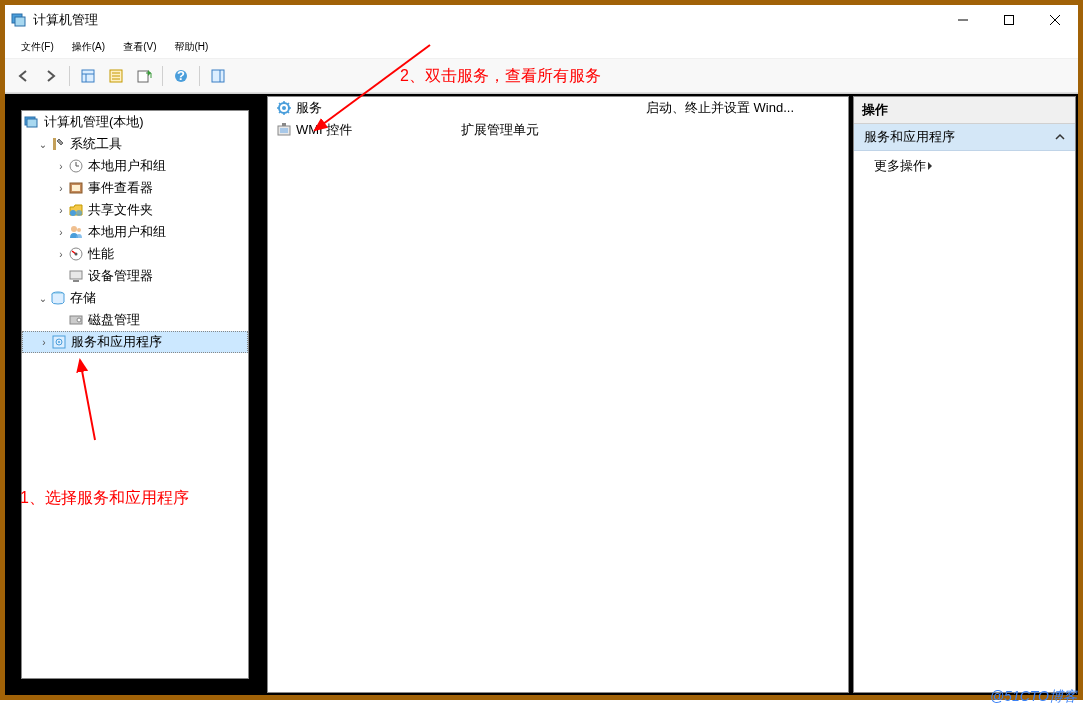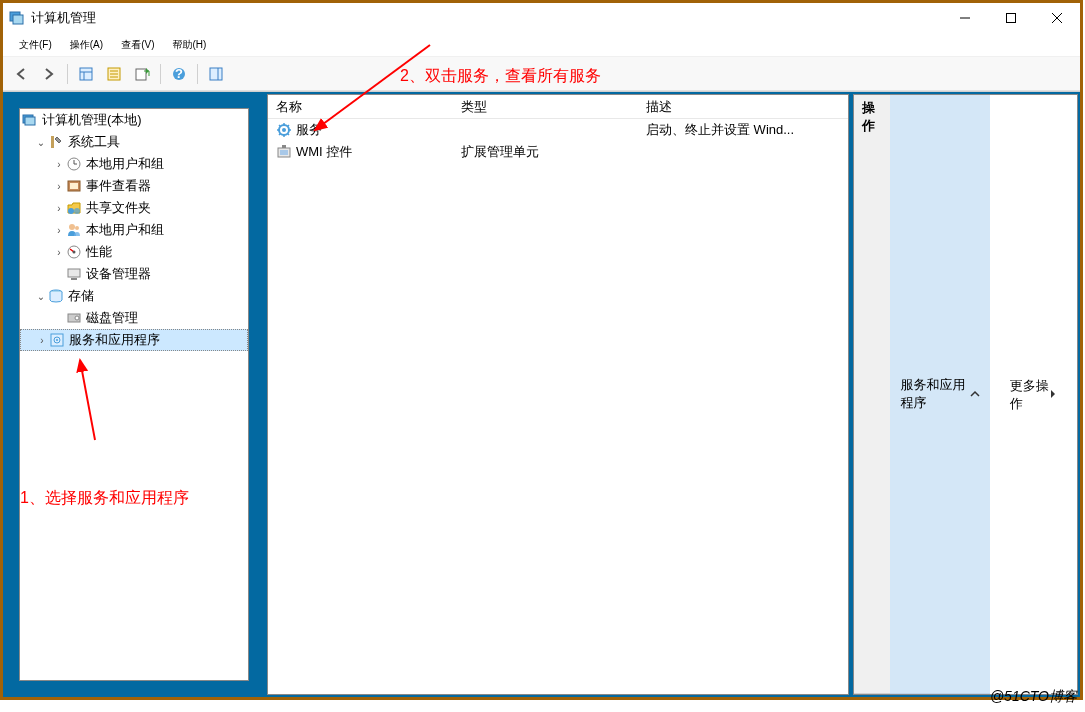--- a/index.html
+++ b/index.html
@@ -1,18 +1,18 @@
 <!DOCTYPE html>
 <html><head>
 <meta charset="utf-8">
 <style>
 * { box-sizing: border-box; margin: 0; padding: 0; font-family: "Microsoft YaHei", "Segoe UI", sans-serif; font-size: 13px; }
 body { width: 1085px; height: 712px; background: #fff; position: relative; overflow: hidden; }
 
-.window { border: 3px solid #a16207; width: 1083px; height: 700px; background: #0369a1; display: flex; flex-direction: column; }
+.window { border: 5px solid #a16207; width: 1083px; height: 700px; background: #000000; display: flex; flex-direction: column; }
 
 .titlebar { height: 30px; background: #fff; display: flex; align-items: center; padding-left: 6px; }
 .titlebar .icon { width: 16px; height: 16px; margin-right: 6px; }
 .titlebar .title { flex: 1; font-size: 13px; }
 .win-controls { display: flex; height: 30px; }
 .win-btn { width: 46px; height: 30px; display: flex; align-items: center; justify-content: center; }
 
 .menubar { height: 24px; background: #fff; display: flex; align-items: center; padding-left: 8px; gap: 2px; border-bottom: 1px solid #f0f0f0; }
 .menu-item { padding: 2px 8px; font-size: 10px; }
 
@@ -35,29 +35,29 @@
 .list-header { display: flex; height: 24px; border-bottom: 1px solid #e8e8e8; }
 .list-header .col { padding: 3px 8px; font-size: 13px; border-right: 1px solid transparent; }
 .list-body { flex: 1; }
 .list-row { display: flex; height: 22px; align-items: center; text-align: center; }
 .list-row .cell { padding: 0 8px; overflow: hidden; text-overflow: ellipsis; white-space: nowrap; display: flex; align-items: center; }
 .row-icon { width: 16px; height: 16px; margin-right: 4px; flex-shrink: 0; }
 .col-name { width: 185px; }
 .col-type { width: 185px; }
 .col-desc { width: 210px; }
 
-.actions-panel { width: 225px; border: 1px solid #888; margin: 2px; background: #fff; display: flex; flex-direction: row; }
+.actions-panel { width: 225px; border: 1px solid #888; margin: 2px; background: #fff; display: flex; flex-direction: column; }
 .actions-header { background: #f0f0f0; padding: 4px 8px; font-weight: bold; border-bottom: 1px solid #d0d0d0; }
 .actions-group-header { background: #d4e7f7; padding: 4px 10px; border-bottom: 1px solid #c0d4e8; display: flex; align-items: center; justify-content: space-between; }
-.actions-item { padding: 6px 20px; display: flex; align-items: center; justify-content: flex-end; }
+.actions-item { padding: 6px 20px; display: flex; align-items: center; justify-content: flex-start; }
 
 .annotation { position: absolute; color: #ff0000; font-size: 16px; pointer-events: none; z-index: 100; margin-top: 46px; }
 .arrow-svg { position: absolute; pointer-events: none; z-index: 99; }
 
-.watermark { position: absolute; right: 8px; bottom: 6px; color: #000000; font-size: 14px; font-style: italic; pointer-events: none; }
+.watermark { position: absolute; right: 8px; bottom: 6px; color: #3b82f6; font-size: 14px; font-style: italic; pointer-events: none; }
 </style>
 </head>
 <body>
 
 <div class="window">
 
   <div class="titlebar">
     <span class="icon">
       <svg width="16" height="16">
           <rect x="1" y="2" width="10" height="9" fill="#4a9edb" stroke="#2a6ea8"></rect>
@@ -234,25 +234,20 @@
         <span class="node-icon"><svg width="16" height="16">
               <rect x="2" y="2" width="12" height="12" fill="#dceeff" stroke="#4a9edb"></rect>
               <circle cx="8" cy="8" r="3" fill="none" stroke="#4a9edb"></circle>
               <circle cx="8" cy="8" r="1" fill="#4a9edb"></circle>
             </svg></span>
         <span>服务和应用程序</span>
       </div>
     </div>
 
     <div class="list-panel">
-      <div class="list-header">
-        <div class="col col-name">名称</div>
-        <div class="col col-type">类型</div>
-        <div class="col col-desc">描述</div>
-      </div>
       <div class="list-body">
         <div class="list-row">
           <div class="cell col-name">
             <span class="row-icon"><svg width="16" height="16">
                   <circle cx="8" cy="8" r="5" fill="none" stroke="#4a9edb" stroke-width="2"></circle>
                   <circle cx="8" cy="8" r="2" fill="#4a9edb"></circle>
                   <path d="M8 1 L8 3 M8 13 L8 15 M1 8 L3 8 M13 8 L15 8 M3 3 L4.5 4.5 M11.5 11.5 L13 13 M3 13 L4.5 11.5 M11.5 4.5 L13 3" stroke="#4a9edb" stroke-width="1.5"></path>
                 </svg></span>
             <span>服务</span>
           </div>

